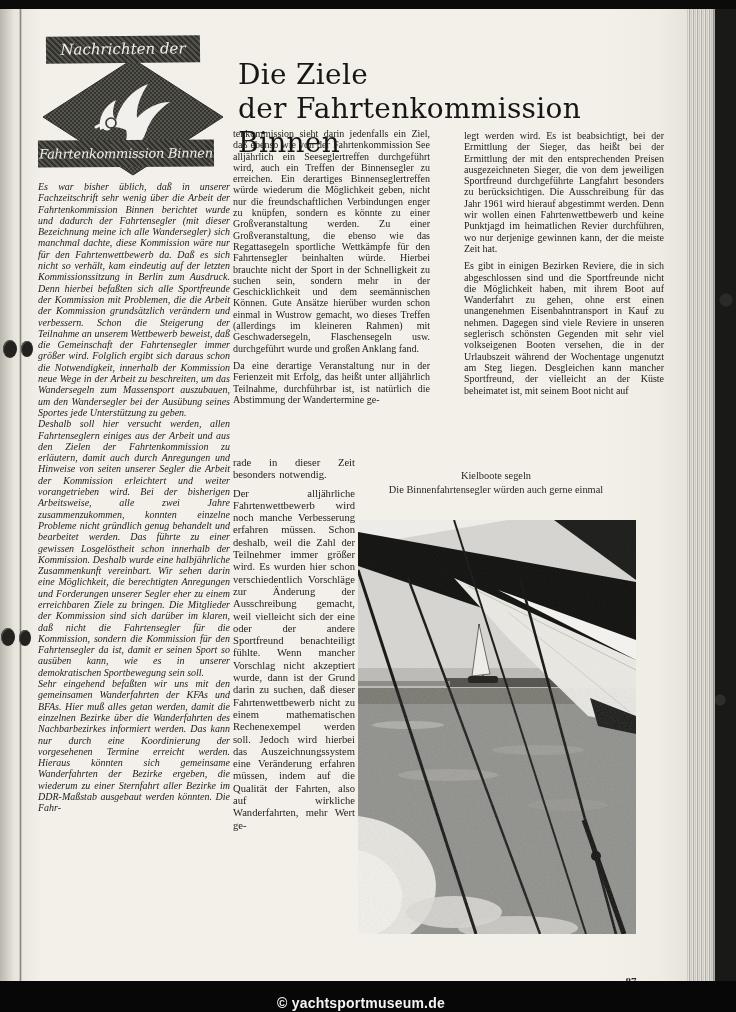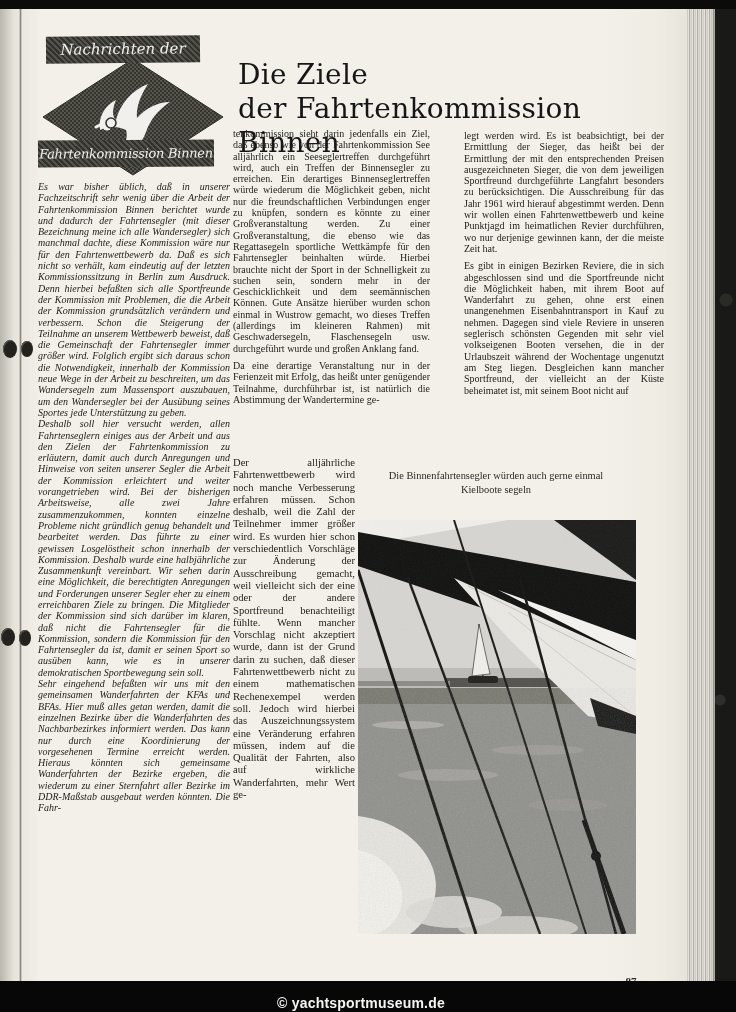--- a/index.html
+++ b/index.html
@@ -104,35 +104,36 @@
   </div>
 
   <div class="col col-1">
     <p>Es war bisher üblich, daß in unserer Fachzeitschrift sehr wenig über die Arbeit der Fahrtenkommission Binnen berichtet wurde und dadurch der Fahrtensegler (mit dieser Bezeichnung meine ich alle Wandersegler) sich manchmal dachte, diese Kommission wäre nur für den Fahrtenwettbewerb da. Daß es sich nicht so verhält, kam eindeutig auf der letzten Kommissionssitzung in Berlin zum Ausdruck. Denn hierbei befaßten sich alle Sportfreunde der Kommission mit Problemen, die die Arbeit der Kommission grundsätzlich verändern und verbessern. Schon die Steigerung der Teilnahme an unserem Wettbewerb beweist, daß die Gemeinschaft der Fahrtensegler immer größer wird. Folglich ergibt sich daraus schon die Notwendigkeit, innerhalb der Kommission neue Wege in der Arbeit zu beschreiten, um das Wandersegeln zum Massensport auszubauen, um den Wandersegler bei der Ausübung seines Sportes jede Unterstützung zu geben.</p>
     <p>Deshalb soll hier versucht werden, allen Fahrtenseglern einiges aus der Arbeit und aus den Zielen der Fahrtenkommission zu erläutern, damit auch durch Anregungen und Hinweise von seiten unserer Segler die Arbeit der Kommission erleichtert und weiter vorangetrieben wird. Bei der bisherigen Arbeitsweise, alle zwei Jahre zusammenzukommen, konnten einzelne Probleme nicht gründlich genug behandelt und bearbeitet werden. Das führte zu einer gewissen Losgelöstheit schon innerhalb der Kommission. Deshalb wurde eine halbjährliche Zusammenkunft vereinbart. Wir sehen darin eine Möglichkeit, die berechtigten Anregungen und Forderungen unserer Segler eher zu einem erreichbaren Ziele zu bringen. Die Mitglieder der Kommission sind sich darüber im klaren, daß nicht die Fahrtensegler für die Kommission, sondern die Kommission für den Fahrtensegler da ist, damit er seinen Sport so ausüben kann, wie es in unserer demokratischen Sportbewegung sein soll.</p>
     <p>Sehr eingehend befaßten wir uns mit den gemeinsamen Wanderfahrten der KFAs und BFAs. Hier muß alles getan werden, damit die einzelnen Bezirke über die Wanderfahrten des Nachbarbezirkes informiert werden. Das kann nur durch eine Koordinierung der vorgesehenen Termine erreicht werden. Hieraus könnten sich gemeinsame Wanderfahrten der Bezirke ergeben, die wiederum zu einer Sternfahrt aller Bezirke im DDR-Maßstab ausgebaut werden könnten. Die Fahr-</p>
   </div>
 
   <div class="col col-2w">
     <p>tenkommission sieht darin jedenfalls ein Ziel, daß ebenso wie von der Fahrtenkommission See alljährlich ein Seeseglertreffen durchgeführt wird, auch ein Treffen der Binnensegler zu erreichen. Ein derartiges Binnenseglertreffen würde wiederum die Möglichkeit geben, nicht nur die freundschaftlichen Verbindungen enger zu knüpfen, sondern es könnte zu einer Großveranstaltung werden. Zu einer Großveranstaltung, die ebenso wie das Regattasegeln sportliche Wettkämpfe für den Fahrtensegler beinhalten würde. Hierbei brauchte nicht der Sport in der Schnelligkeit zu suchen sein, sondern mehr in der Geschicklichkeit und dem seemännischen Können. Gute Ansätze hierüber wurden schon einmal in Wustrow gemacht, wo dieses Treffen (allerdings im kleineren Rahmen) mit Geschwadersegeln, Flaschensegeln usw. durchgeführt wurde und großen Anklang fand.</p>
-    <p>Da eine derartige Veranstaltung nur in der Ferienzeit mit Erfolg, das heißt unter genügender Teilnahme, durchführbar ist, ist natürlich die Abstimmung der Wandertermine ge-</p>
+    <p>Da eine derartige Veranstaltung nur in der Ferienzeit mit Erfolg, das heißt unter alljährlich Teilnahme, durchführbar ist, ist natürlich die Abstimmung der Wandertermine ge-</p>
   </div>
 
   <div class="col col-2n">
+    <p>rade in dieser Zeit besonders notwendig.</p>
     <p>Der alljährliche Fahrtenwettbewerb wird noch manche Verbesserung erfahren müssen. Schon deshalb, weil die Zahl der Teilnehmer immer größer wird. Es wurden hier schon verschiedentlich Vorschläge zur Änderung der Ausschreibung gemacht, weil vielleicht sich der eine oder der andere Sportfreund benachteiligt fühlte. Wenn mancher Vorschlag nicht akzeptiert wurde, dann ist der Grund darin zu suchen, daß dieser Fahrtenwettbewerb nicht zu einem mathematischen Rechenexempel werden soll. Jedoch wird hierbei das Auszeichnungssystem eine Veränderung erfahren müssen, indem auf die Qualität der Fahrten, also auf wirkliche Wanderfahrten, mehr Wert ge-</p>
   </div>
 
   <div class="col col-3">
     <p>legt werden wird. Es ist beabsichtigt, bei der Ermittlung der Sieger, das heißt bei der Ermittlung der mit den entsprechenden Preisen ausgezeichneten Sieger, die von dem jeweiligen Sportfreund durchgeführte Langfahrt besonders zu berücksichtigen. Die Ausschreibung für das Jahr 1961 wird hierauf abgestimmt werden. Denn wir wollen einen Fahrtenwettbewerb und keine Punktjagd im heimatlichen Revier durchführen, wo nur derjenige gewinnen kann, der die meiste Zeit hat.</p>
     <p>Es gibt in einigen Bezirken Reviere, die in sich abgeschlossen sind und die Sportfreunde nicht die Möglichkeit haben, mit ihrem Boot auf Wanderfahrt zu gehen, ohne erst einen unangenehmen Eisenbahntransport in Kauf zu nehmen. Dagegen sind viele Reviere in unseren seglerisch schönsten Gegenden mit sehr viel volkseigenen Booten versehen, die in der Urlaubszeit während der Wochentage ungenutzt am Steg liegen. Desgleichen kann mancher Sportfreund, der vielleicht an der Küste beheimatet ist, mit seinem Boot nicht auf</p>
   </div>
 
   <div class="caption">
+    <div>Kielboote segeln</div>
     <div>Die Binnenfahrtensegler würden auch gerne einmal</div>
-    <div>Kielboote segeln</div>
   </div>
 
   <div class="photo">
     <svg viewBox="0 0 278 414" preserveAspectRatio="none">
       <defs>
         <filter id="grain" x="0%" y="0%" width="100%" height="100%">
           <feTurbulence type="fractalNoise" baseFrequency="0.8" numOctaves="2" seed="7"></feTurbulence>
           <feColorMatrix type="saturate" values="0"></feColorMatrix>
           <feComponentTransfer>
               <feFuncA type="table" tableValues="0 0.55"></feFuncA>

